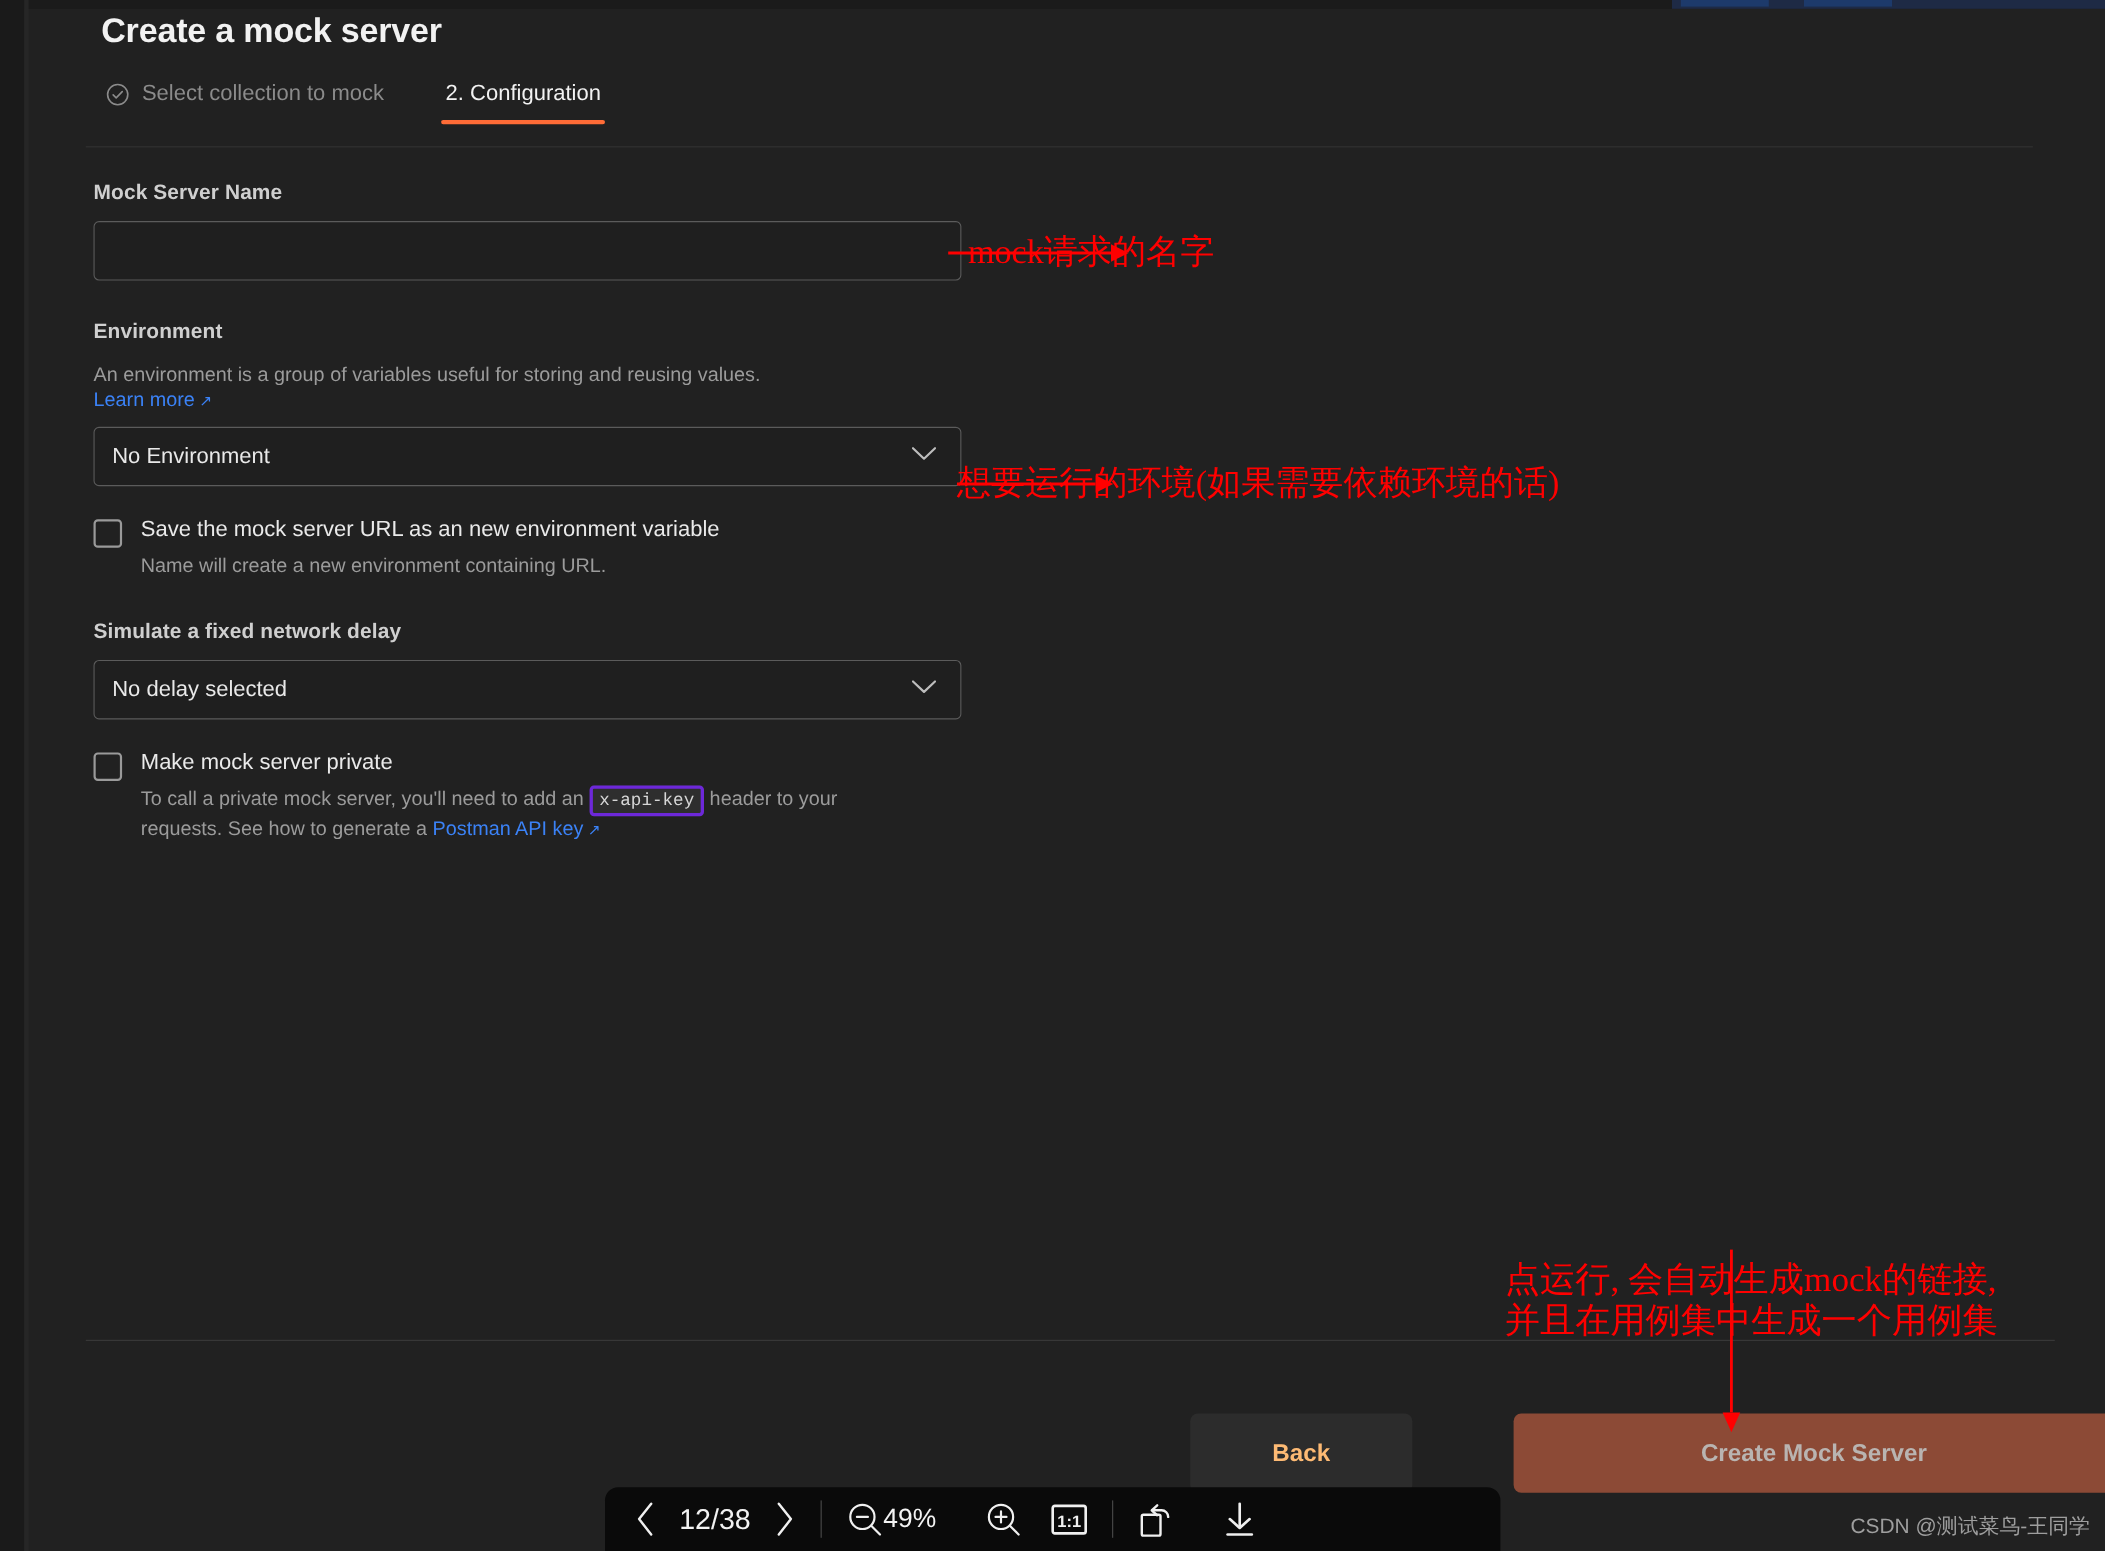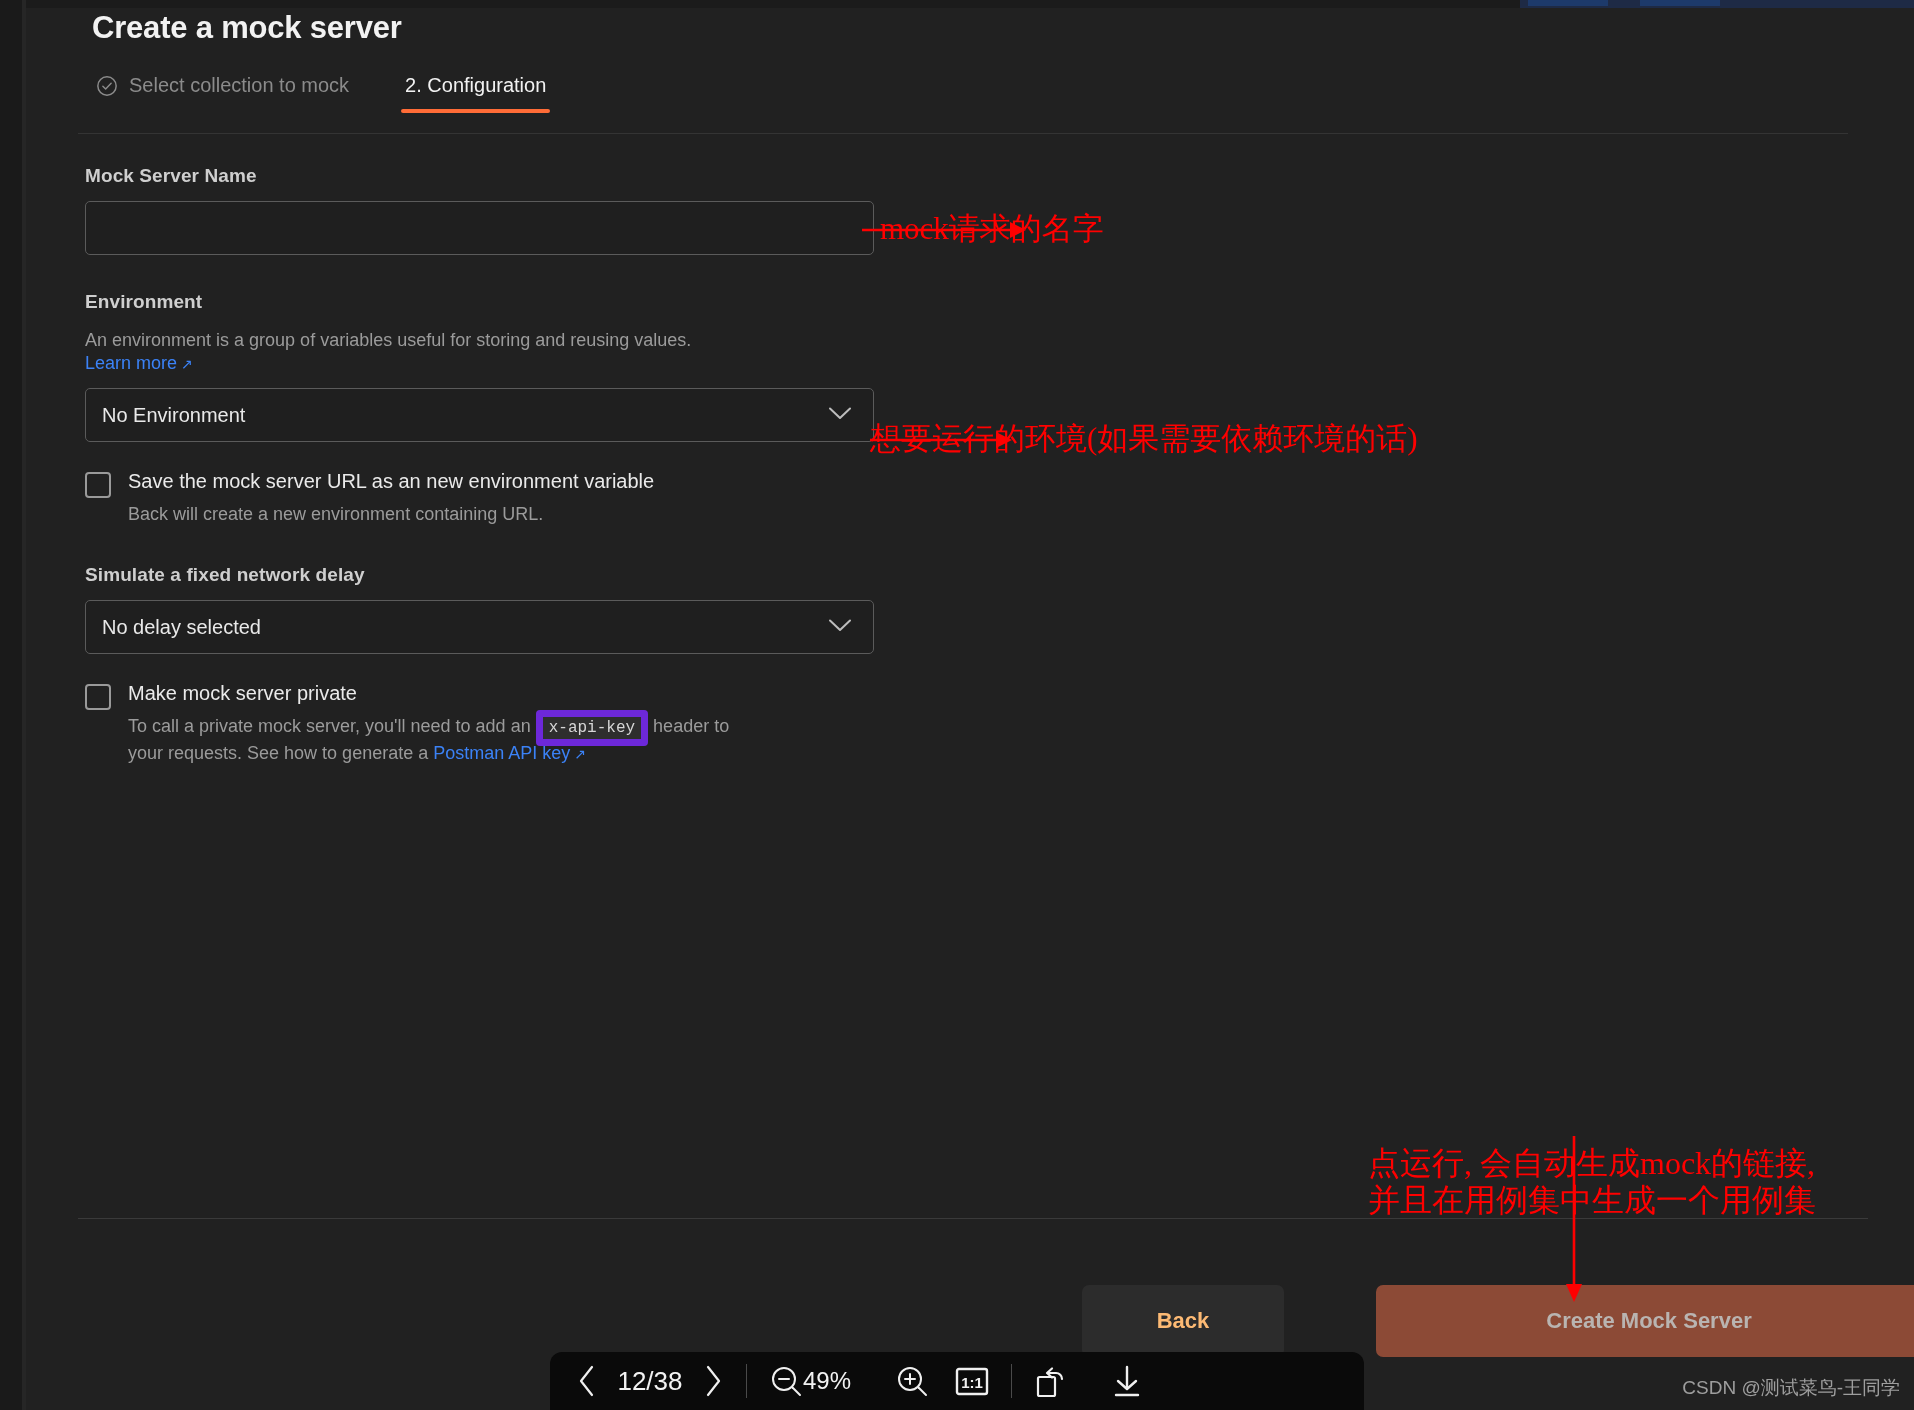--- a/index.html
+++ b/index.html
@@ -138,21 +138,21 @@
   .check-main {
     font-size: 20px; color: #eaeaea;
   }
   .check-sub {
     font-size: 18px; color: #9b9b9b; line-height: 1.5;
   }
   code.inline-code {
     font-family: "Liberation Mono", monospace;
     font-size: 16px;
     background: #2e2e2e;
-    border: 7px solid #6d28d9;
+    border: 3px solid #6d28d9;
     border-radius: 4px;
     padding: 2px 6px;
     color: #d6d6d6;
   }
 
   .gap-a { height: 36px; }
   .gap-b { height: 28px; }
 
   
   .footer-rule {
@@ -281,21 +281,21 @@
         </svg>
       </span>
     </div>
 
     <div class="gap-b"></div>
 
     <div class="check-row">
       <div class="checkbox"></div>
       <div>
         <div class="check-main">Save the mock server URL as an new environment variable</div>
-        <div class="check-sub" style="margin-top:8px">Back will create a new environment containing URL.</div>
+        <div class="check-sub" style="margin-top:8px">Name will create a new environment containing URL.</div>
       </div>
     </div>
 
     <div class="gap-a"></div>
 
     <div class="field-label">Simulate a fixed network delay</div>
     <div class="select-box">
       <span class="select-value">No delay selected</span>
       <span class="chev">
         <svg width="22" height="13" viewBox="0 0 22 13" fill="none" stroke="#bdbdbd" stroke-width="2">

